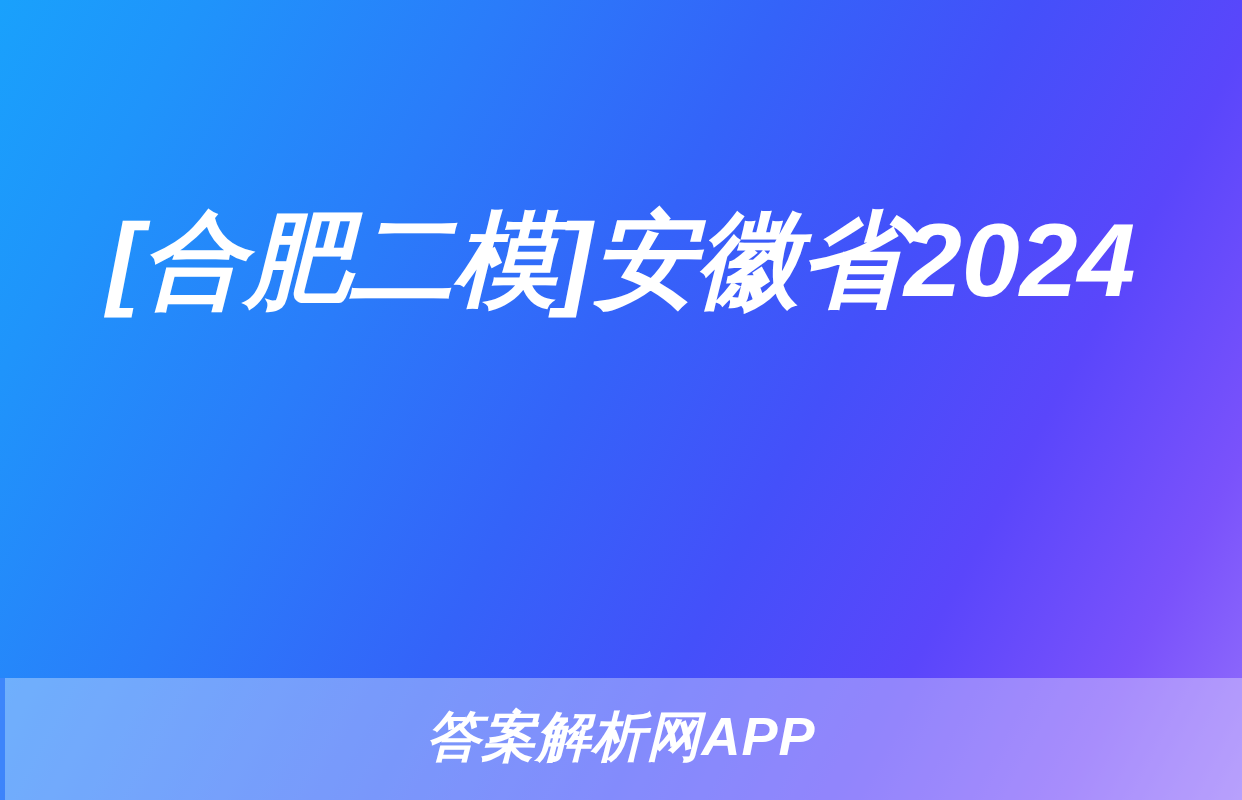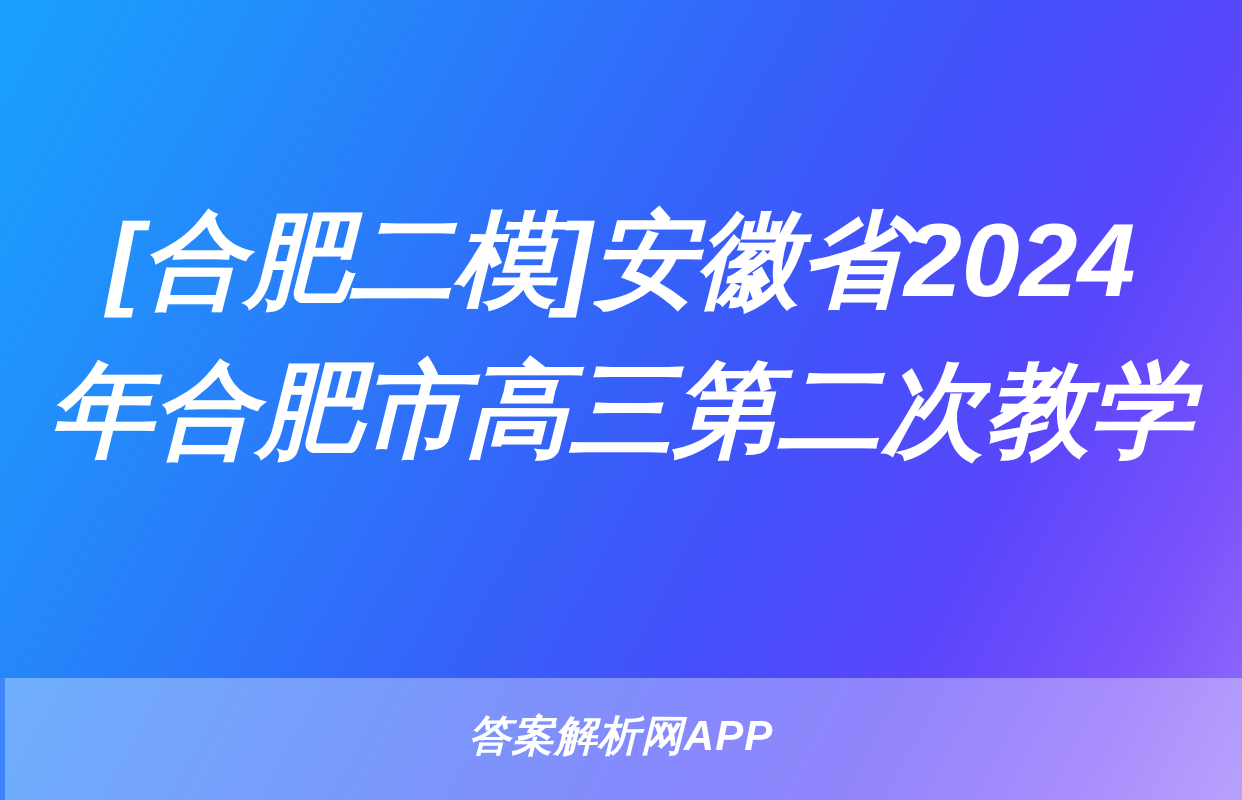--- a/index.html
+++ b/index.html
@@ -68,36 +68,35 @@
     background: rgba(20, 100, 250, 0.55);
   }
 
   .watermark {
     position: absolute;
     left: 0;
     right: 0;
     top: 705px;
     text-align: center;
     color: #ffffff;
-    font-size: 42px;
+    font-size: 54px;
     line-height: 62px;
     font-weight: 700;
     font-style: italic;
     letter-spacing: 1px;
     white-space: nowrap;
   }
 </style>
 </head>
 <body>
 
 <div class="poster">
 
   <div class="title-block">
     <span class="title-line">[合肥二模]安徽省2024</span>
-    <span class="title-line">年合肥市高三第二次教学</span>
   </div>
 
   <div class="footer-band"></div>
   <div class="band-edge"></div>
 
   <div class="watermark">答案解析网APP</div>
 
 </div>
 
 </body></html>

